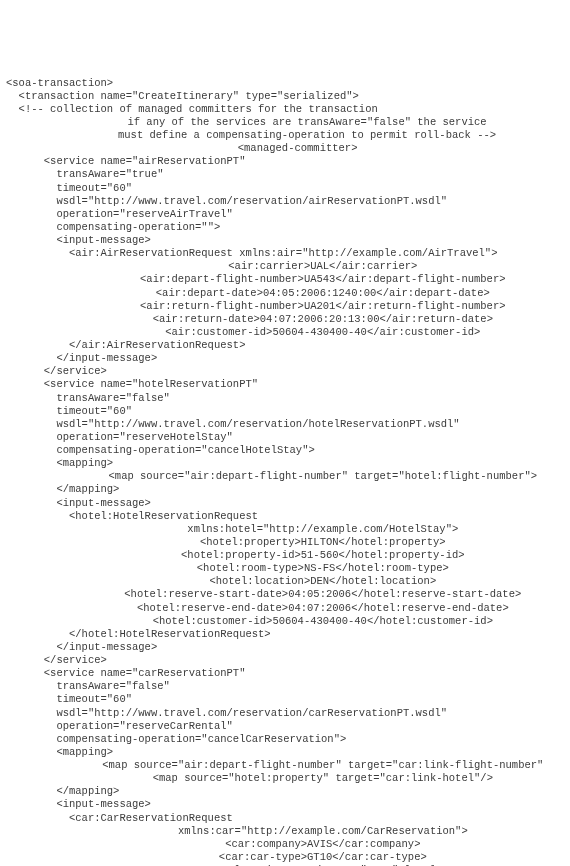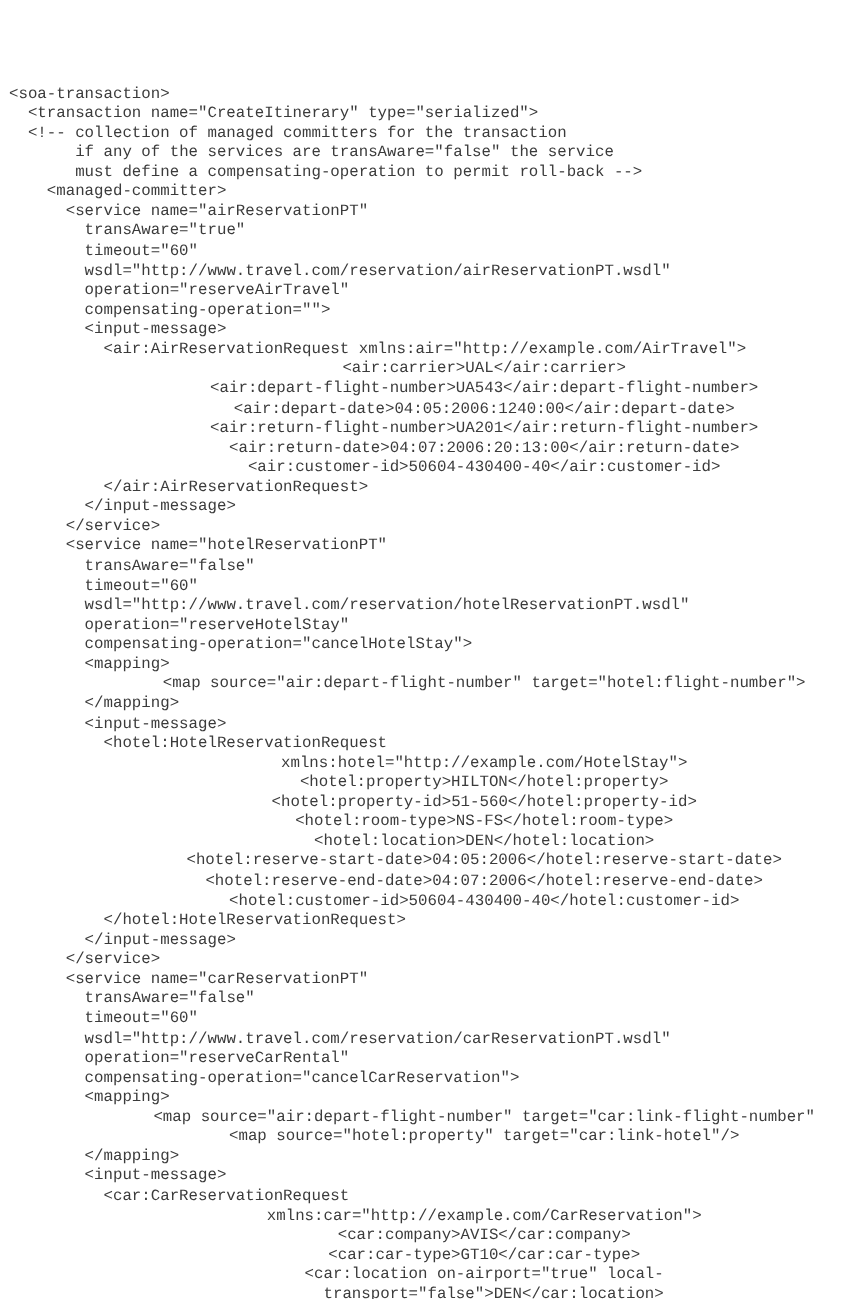--- a/index.html
+++ b/index.html
@@ -8,23 +8,23 @@
     font-family: "Courier New", Courier, monospace;
     font-size: 10.5px;
     line-height: 1.25;
     color: #3b3b3b;
     white-space: pre;
     background: #ffffff;
   }
   .container {
     display: block;
   }
-  .ind0  { padding-left: 0ch; }
+  .ind0  { padding-left: 0ch; margin-top: 20px; }
   .ind1  { padding-left: 2ch; }
-  .ind2  { padding-left: 4ch; }
+  .ind2  { padding-left: 4ch; text-align: center; }
   .ind3  { padding-left: 6ch; }
   .ind4  { padding-left: 8ch; }
   .ind5  { padding-left: 10ch; }
   .ind6  { padding-left: 12ch; text-align: center; }
   .line { display: block; }
 </style>
 </head>
 <body>
 
 

